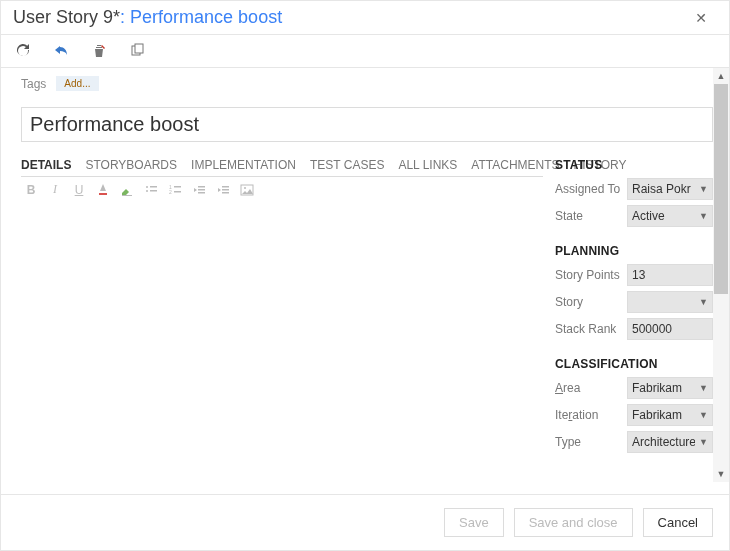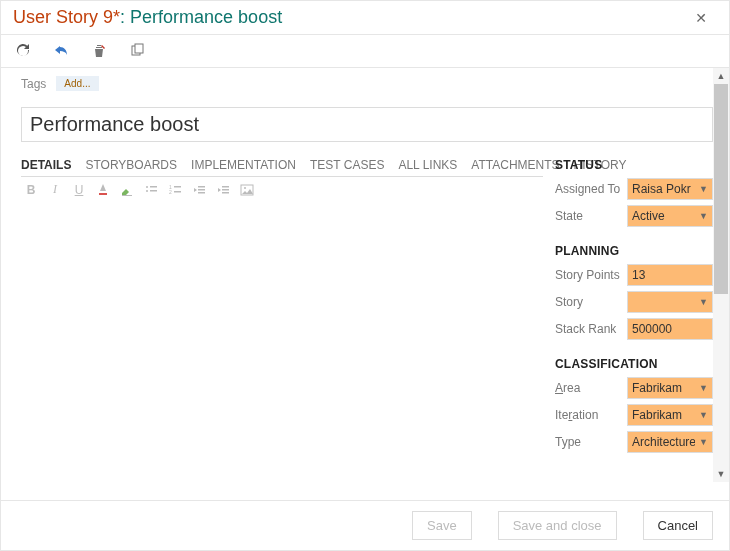--- a/index.html
+++ b/index.html
@@ -17,22 +17,22 @@
   }
   .header {
     display: flex;
     align-items: center;
     padding: 6px 16px 6px 12px;
   }
   .header-title {
     font-size: 18px;
     font-weight: 400;
   }
-  .header-title .prefix { color: #c2410c; }
-  .header-title .name { color: #0f766e; }
+  .header-title .prefix { color: #404040; }
+  .header-title .name { color: #3b82f6; }
   .close-icon {
     margin-left: auto;
     font-size: 14px;
     color: #666;
     cursor: pointer;
     padding: 2px 6px;
   }
   .divider { height: 1px; background: #e6e6e6; margin: 0; }
   .toolbar {
     display: flex;
@@ -156,37 +156,37 @@
   .field-row .value {
     flex: 1;
     border: 1px solid #dcdcdc;
     height: 22px;
     padding: 0 4px;
     display: flex;
     align-items: center;
     justify-content: space-between;
     font-size: 12px;
     color: #333;
-    background: #fdba74;
+    background: #e5e5e5;
     overflow: hidden;
     white-space: nowrap;
   }
   .field-row .value .txt { overflow: hidden; text-overflow: clip; }
   .field-row .value.read { background: #f4f4f4; color: #666; }
   .caret { font-size: 9px; color: #666; margin-left: 4px; }
   .section-gap { height: 8px; }
   .footer {
     position: absolute;
     left: 0; right: 0; bottom: 0;
-    height: 50px;
+    height: 56px;
     border-top: 1px solid #e6e6e6;
     display: flex;
     align-items: center;
     justify-content: flex-end;
-    gap: 26px;
+    gap: 10px;
     padding: 0 16px;
     background: #fff;
   }
   .btn {
     border: 1px solid #dcdcdc;
     background: #fff;
     padding: 6px 14px;
     font-size: 13px;
     color: #333;
     cursor: pointer;

